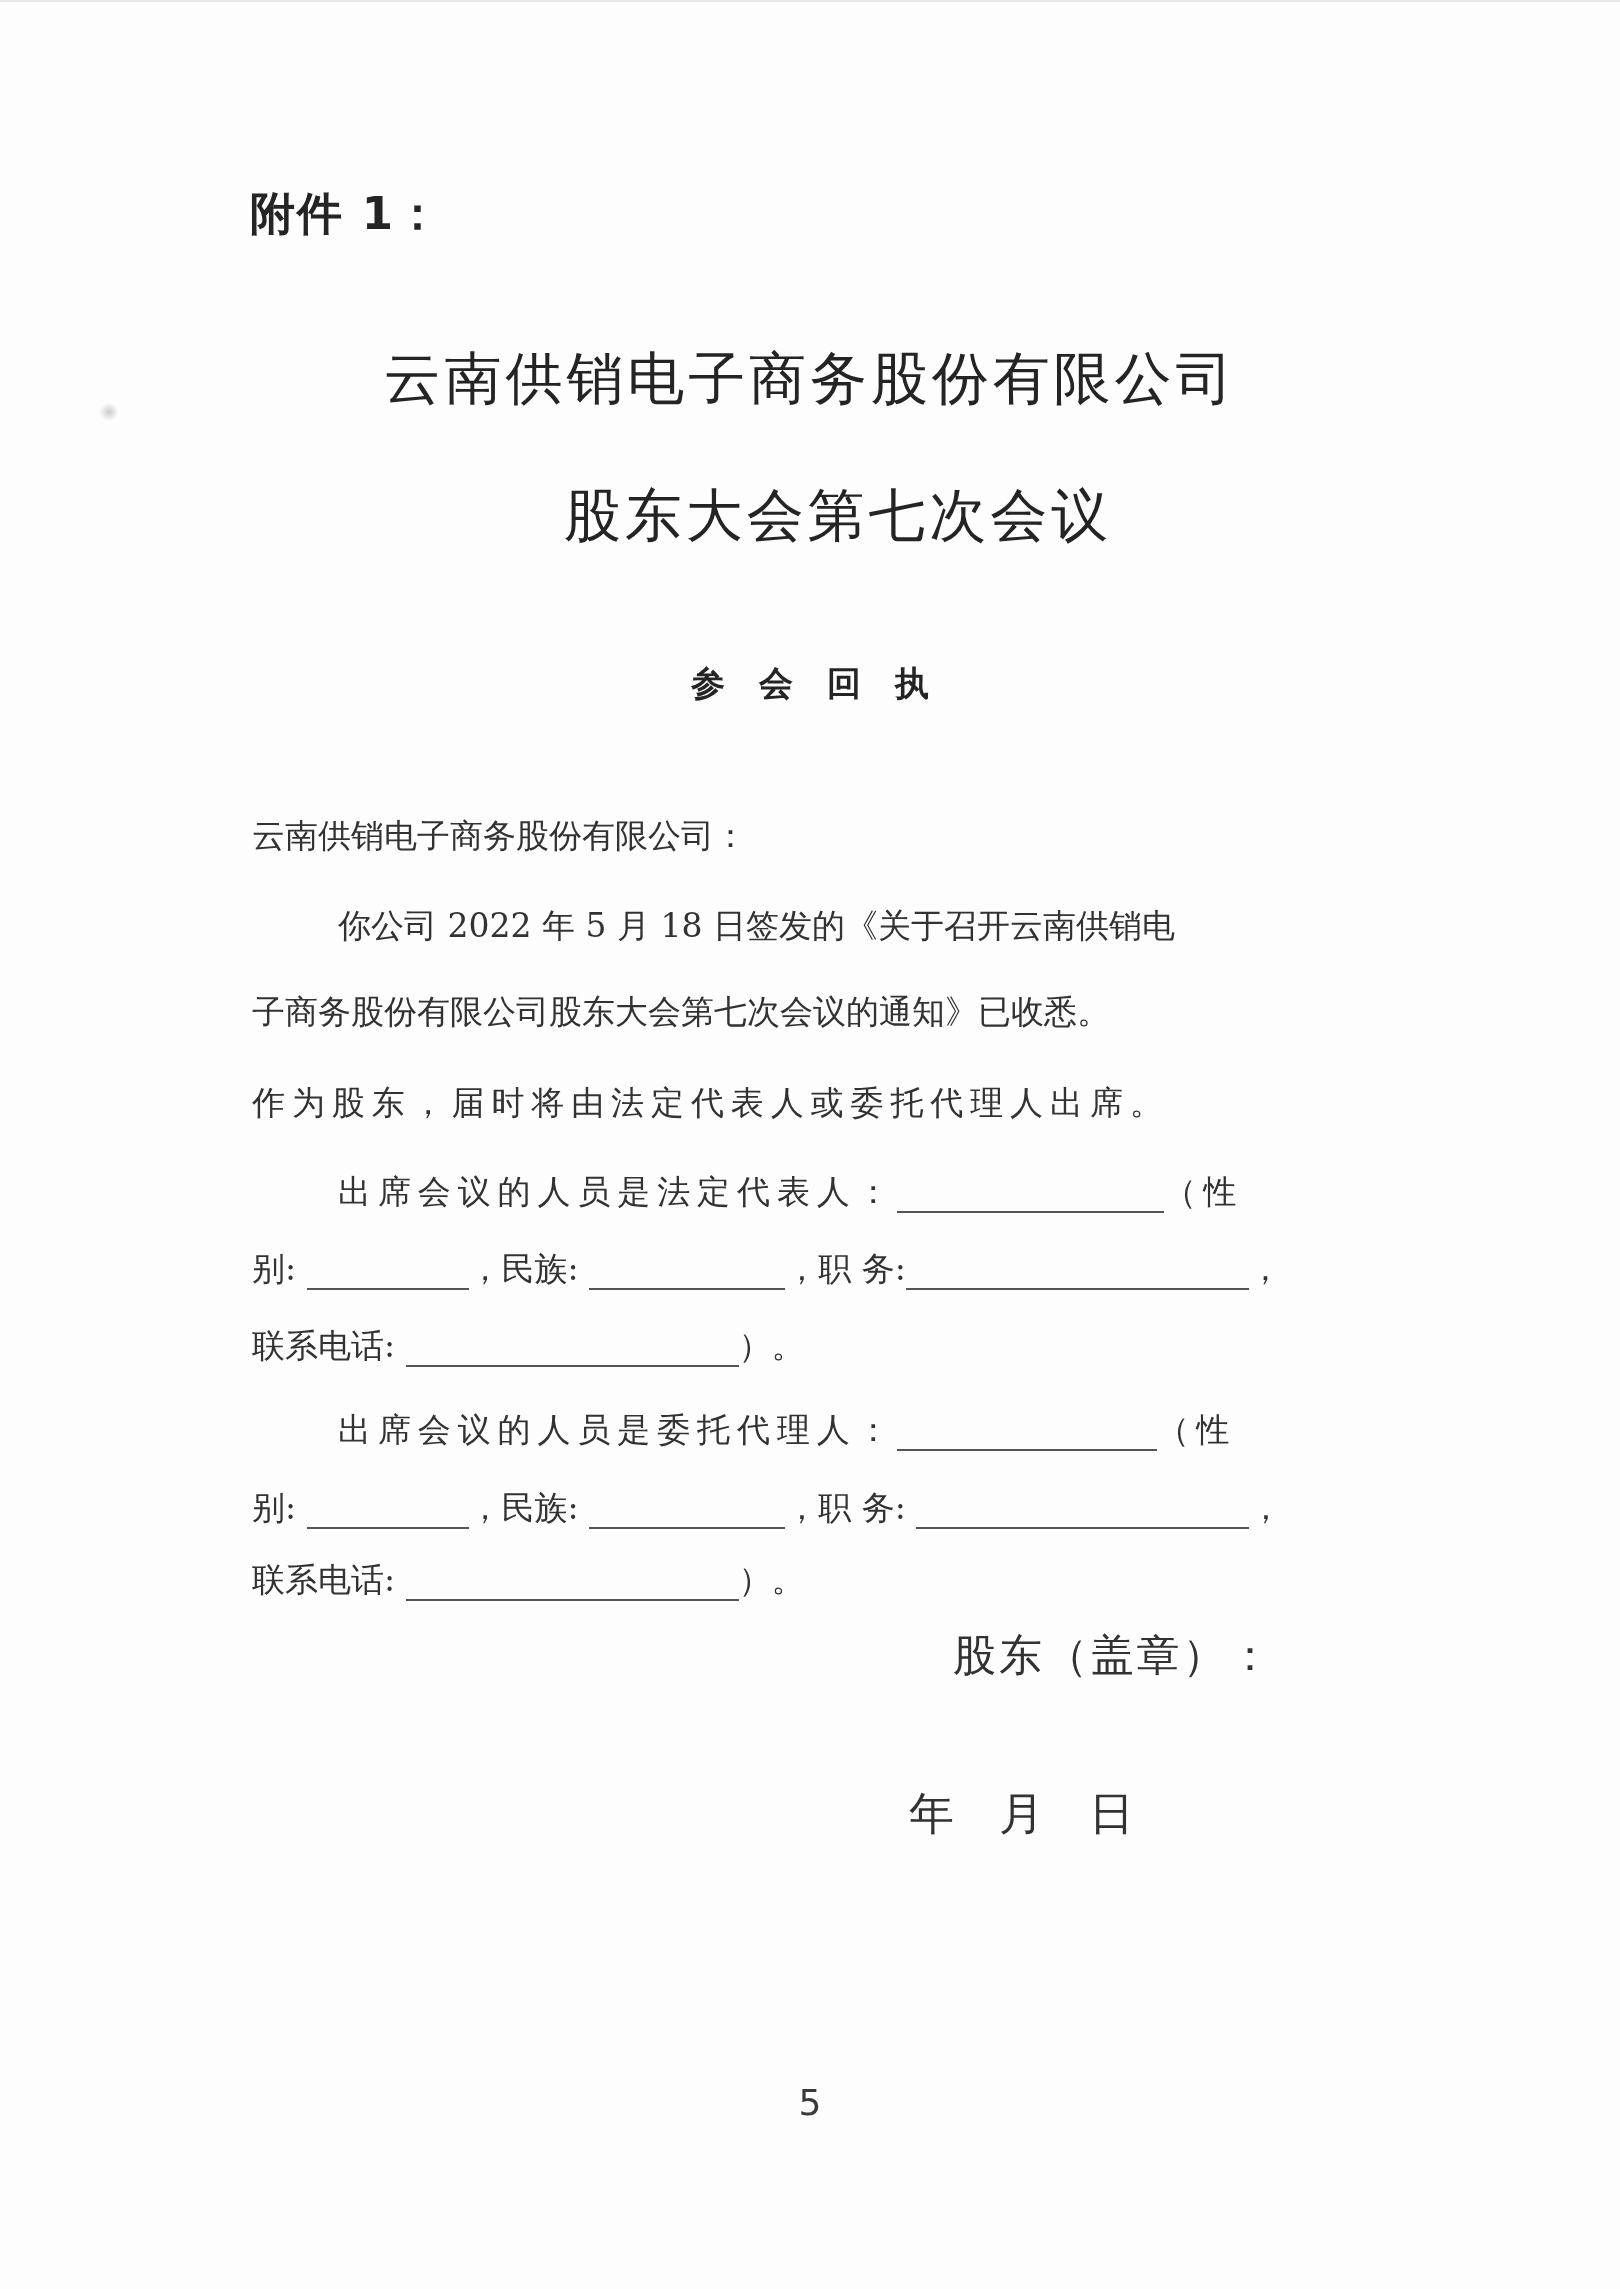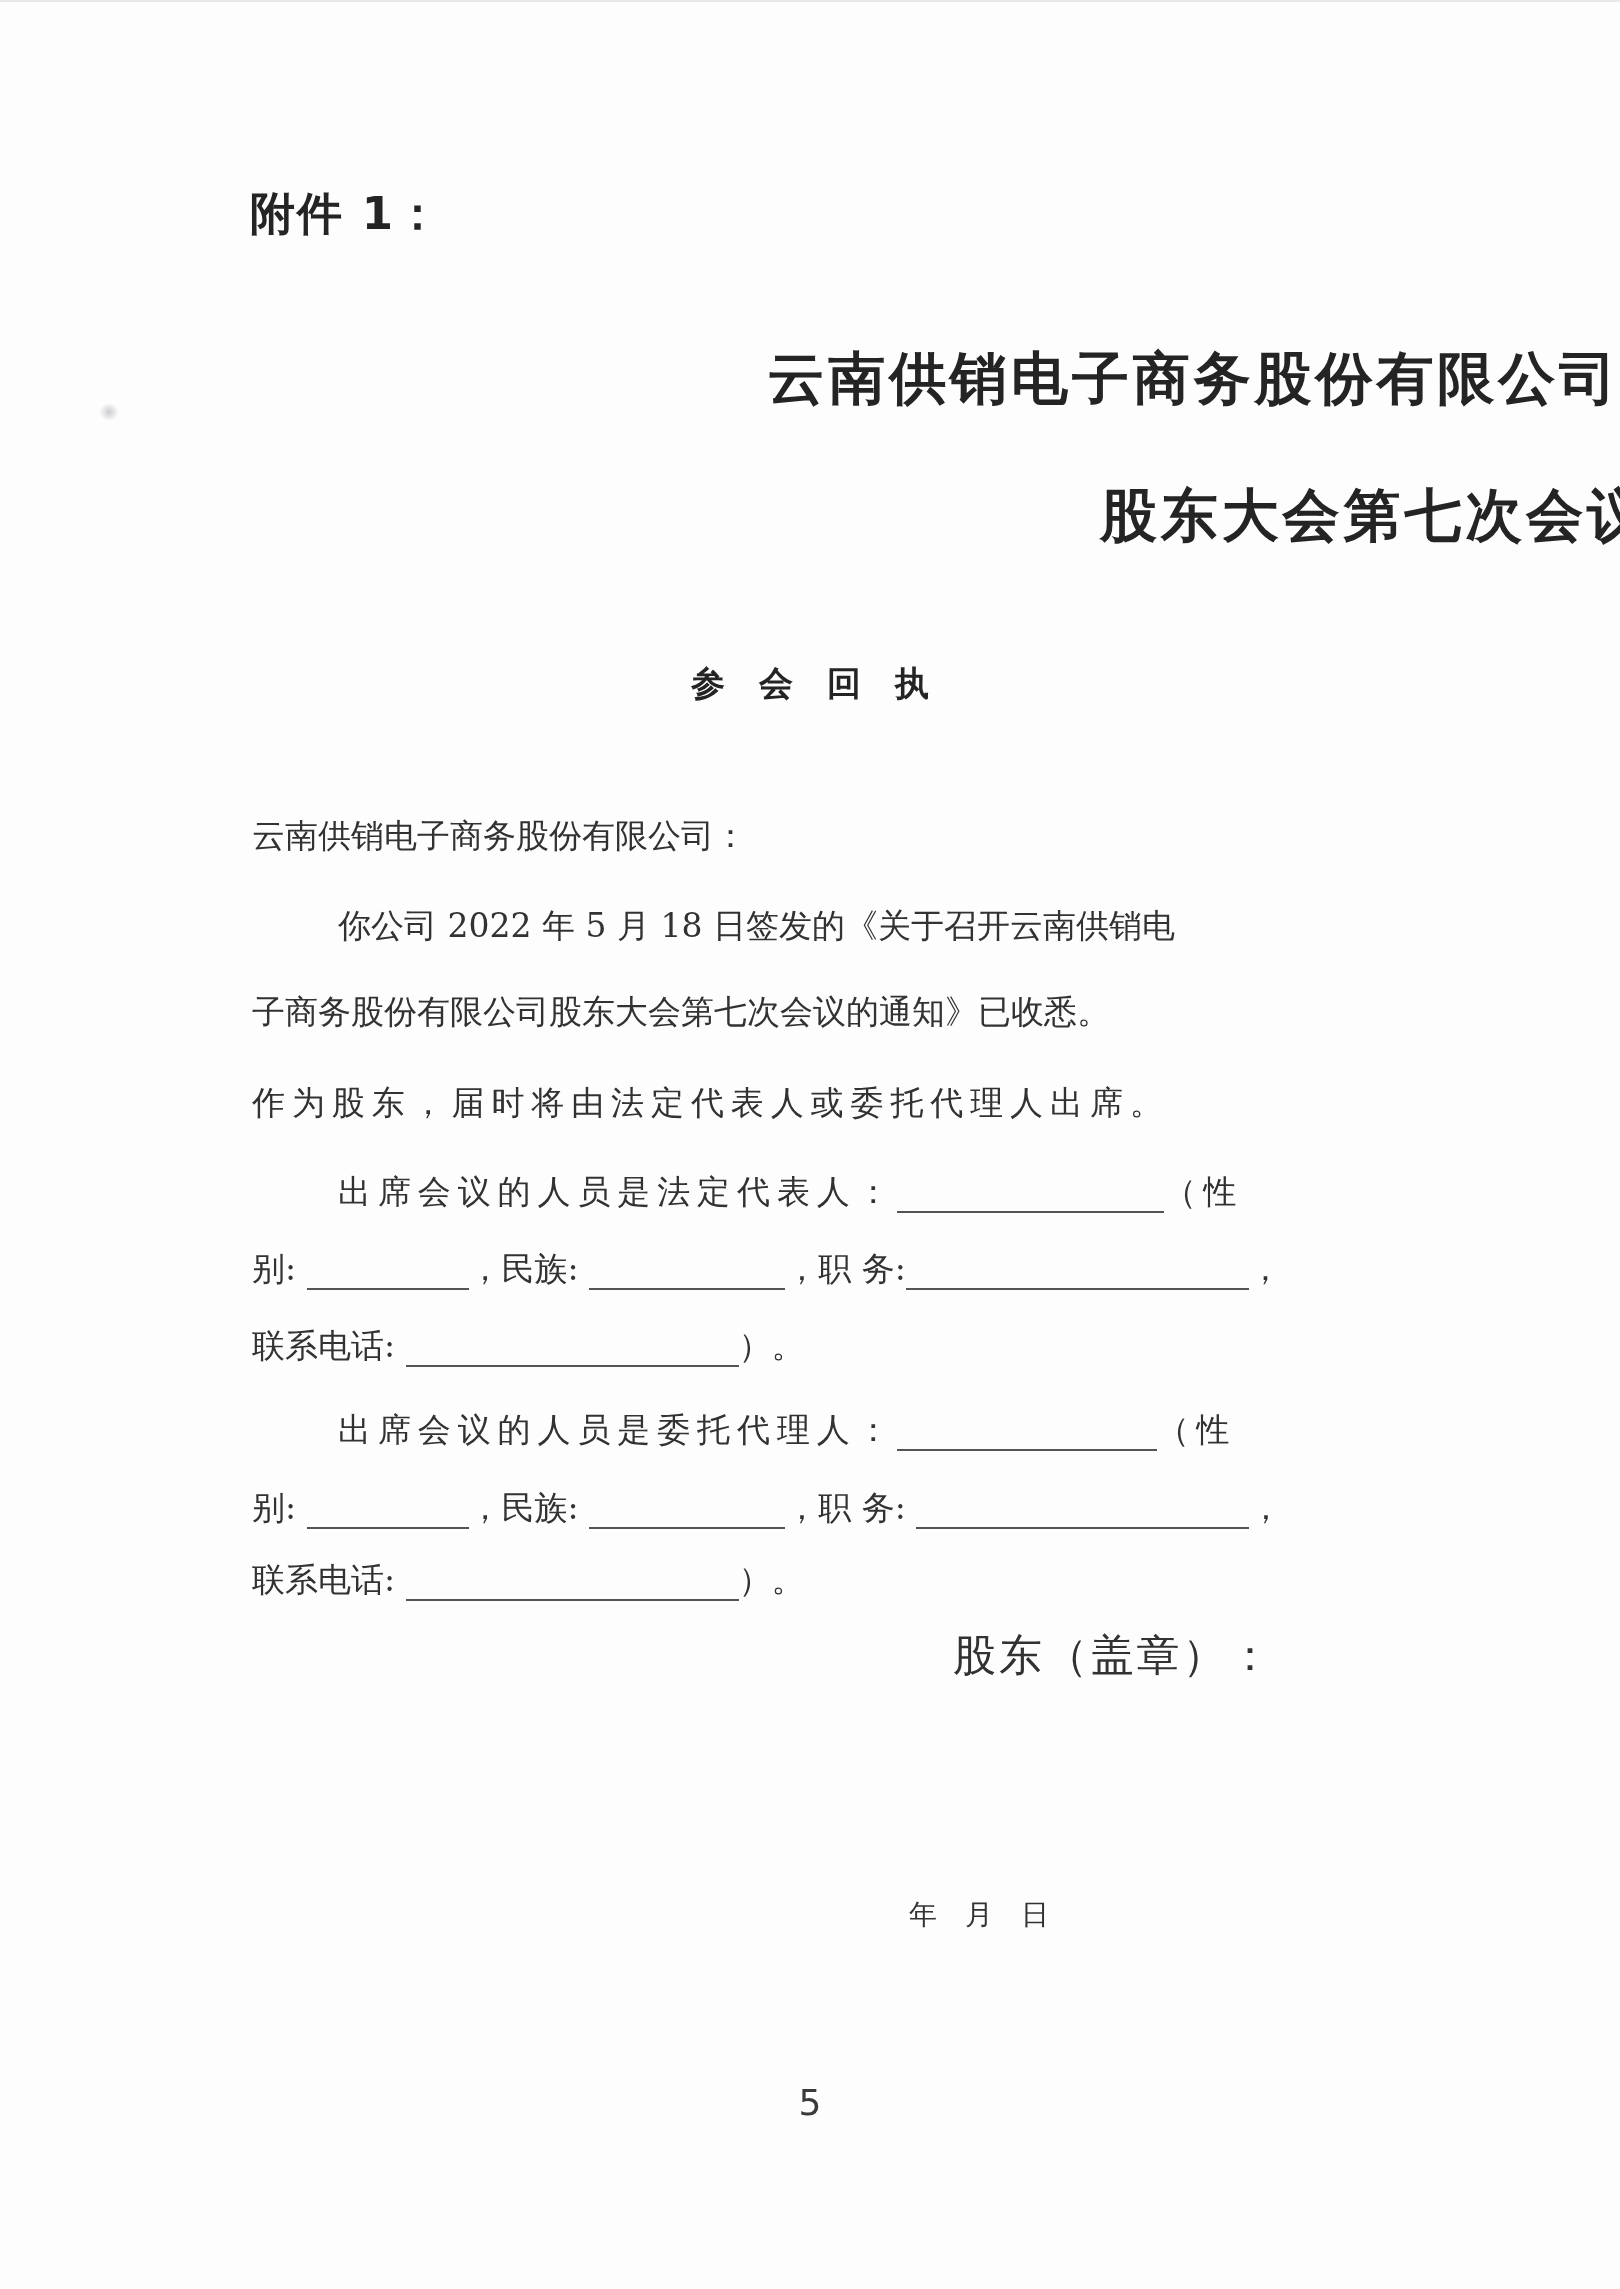--- a/index.html
+++ b/index.html
@@ -20,23 +20,23 @@
     font-size: 45px;
     font-weight: bold;
     font-family: "DejaVu Sans", "Liberation Sans", sans-serif;
     color: #242424;
     letter-spacing: 2px;
   }
   .doc-title {
     position: absolute;
     left: 0;
     width: 100%;
-    text-align: right;
+    text-align: center;
     font-size: 57px;
-    font-weight: bold;
+    font-weight: normal;
     font-family: "DejaVu Sans", "Liberation Sans", sans-serif;
     color: #242424;
     letter-spacing: 3.9px;
     white-space: nowrap;
   }
   .title-1 { top: 339px; }
   .title-2 { top: 476px; padding-left: 28px; }
   .subtitle {
     position: absolute;
     left: 0;
@@ -71,22 +71,22 @@
     left: 953px;
     top: 1625px;
     font-size: 43px;
     letter-spacing: 2.9px;
     color: #323232;
     white-space: nowrap;
   }
   .date-line {
     position: absolute;
     left: 909px;
-    top: 1894px;
-    font-size: 28px;
+    top: 1782px;
+    font-size: 45px;
     color: #323232;
     white-space: nowrap;
   }
   .page-number {
     position: absolute;
     left: 0;
     width: 100%;
     top: 2080px;
     text-align: center;
     font-size: 36px;

